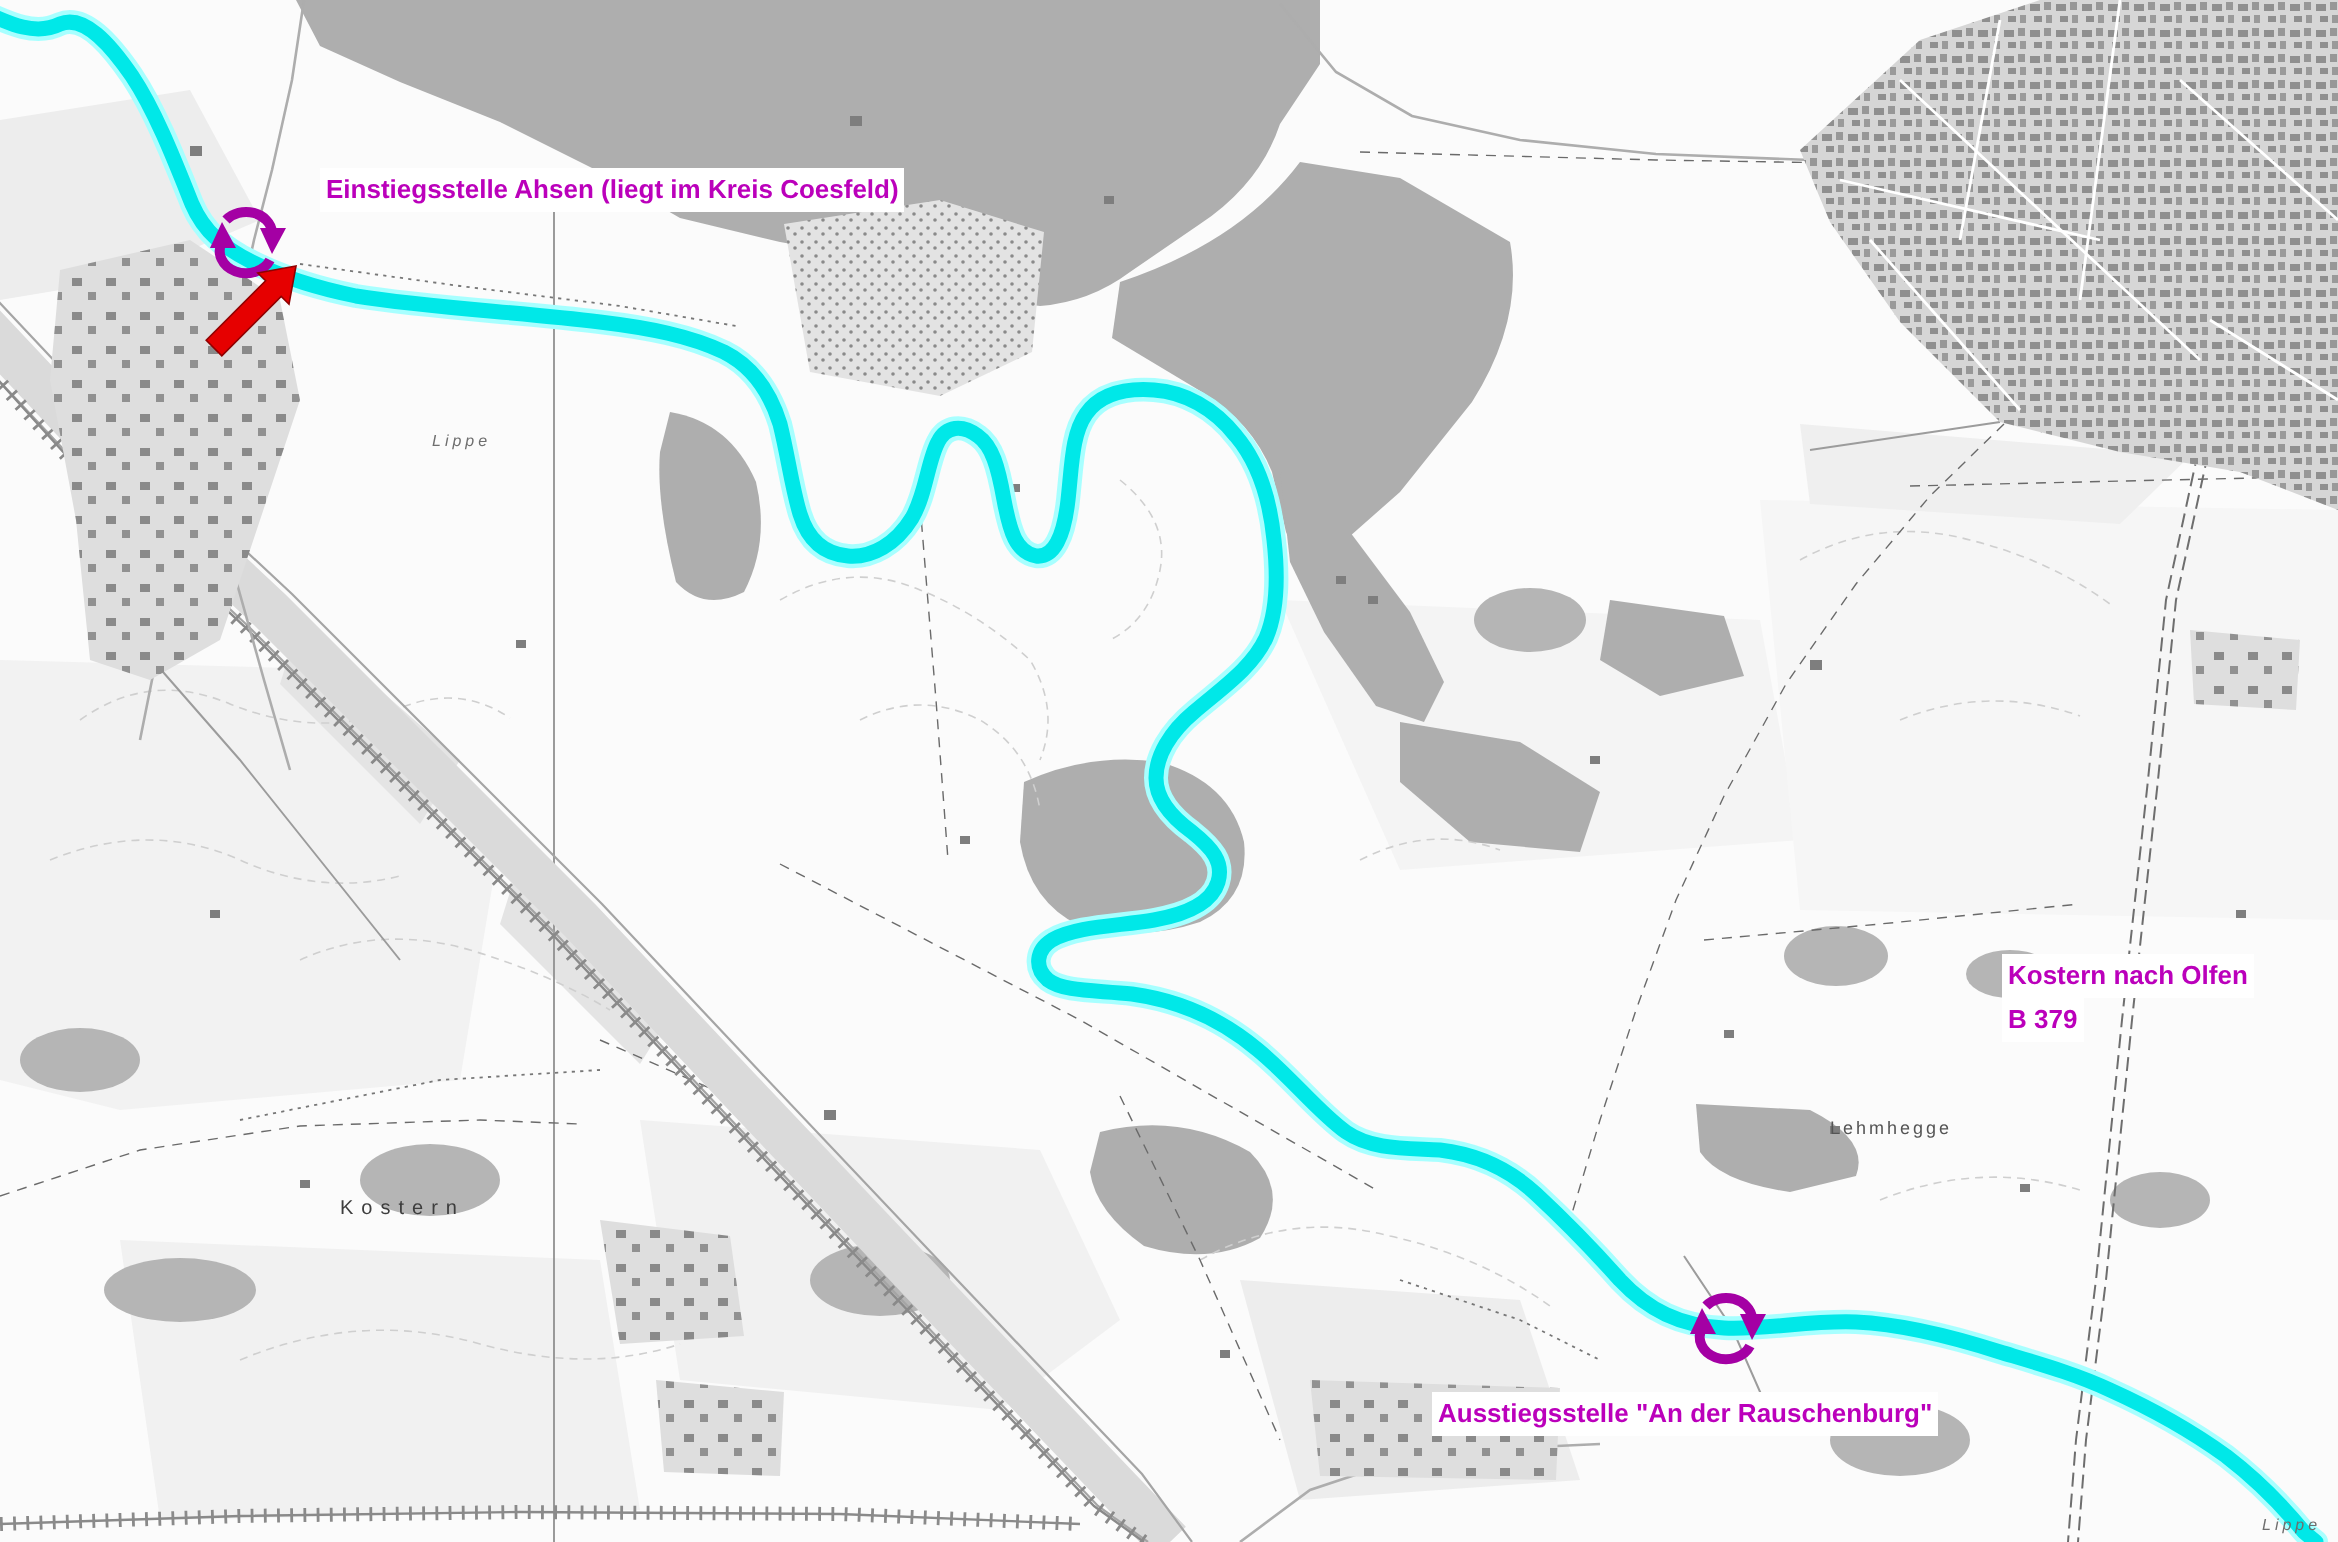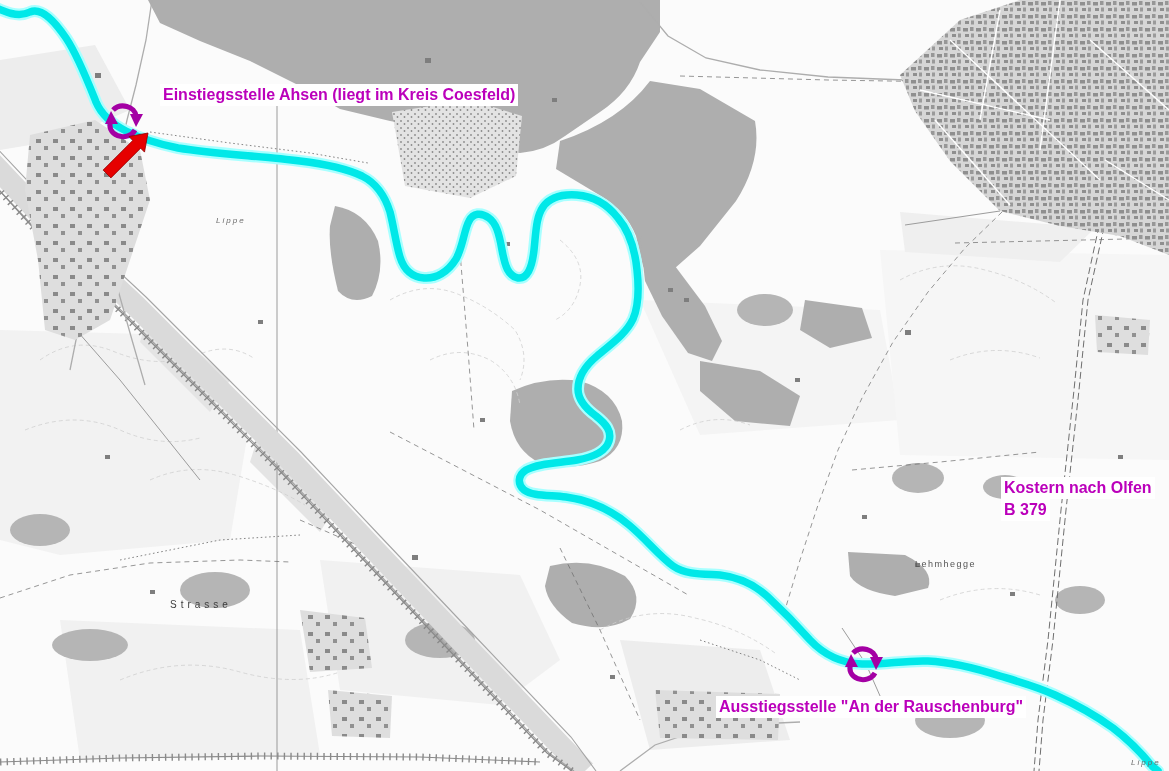--- a/index.html
+++ b/index.html
@@ -22,21 +22,21 @@
   .rail-line{fill:none;stroke:#8A8A8A;stroke-width:1.2;}
   .road{fill:none;stroke:#ADADAD;stroke-width:1.3;}
   .road-thin{fill:none;stroke:#9C9C9C;stroke-width:1;}
   .b235{fill:none;stroke:#6E6E6E;stroke-width:1;stroke-dasharray:7 3.5;}
   .path-dash{fill:none;stroke:#6A6A6A;stroke-width:0.7;stroke-dasharray:5 4;}
   .path-dot{fill:none;stroke:#777;stroke-width:0.9;stroke-dasharray:1.6 2.6;}
   .contour{fill:none;stroke:#CFCFCF;stroke-width:0.8;stroke-dasharray:4 3;}
   .boundary{fill:none;stroke:#909090;stroke-width:0.9;}
   .bldg{fill:#7E7E7E;}
   .street{fill:none;stroke:#FFFFFF;stroke-width:1.4;}
-  .annotation{position:absolute;font-weight:bold;font-size:16px;line-height:22px;
+  .annotation{position:absolute;font-weight:bold;font-size:13px;line-height:22px;
               color:var(--annotation-text);white-space:nowrap;}
   .annotation .bg-line{display:table;background:#FFFFFF;padding:0 3px;}
   .place-label{position:absolute;font-size:9px;color:#555;letter-spacing:1.5px;white-space:nowrap;}
   .place-label.big{font-size:10px;letter-spacing:4px;color:#3d3d3d;}
   .place-label.water{font-style:italic;color:#6e6e6e;letter-spacing:2px;font-size:8px;margin-left:23px;}
   .marker{position:absolute;}
   .loop-arc{fill:none;stroke:var(--marker-purple);stroke-width:5;}
   .loop-head{fill:var(--marker-purple);}
   .red-arrow{fill:var(--arrow-red);stroke:#8f0000;stroke-width:0.8;}
 </style>
@@ -217,21 +217,21 @@
   <div class="annotation" style="left:1001px;top:477px">
     <div class="bg-line">Kostern nach Olfen</div>
     <div class="bg-line">B 379</div>
   </div>
 
   <div class="annotation" style="left:716px;top:696px">
     <div class="bg-line">Ausstiegsstelle "An der Rauschenburg"</div>
   </div>
 
   <div class="place-label" style="left:915px;top:559px">Lehmhegge</div>
-  <div class="place-label big" style="left:170px;top:599px">Strasse</div>
+  <div class="place-label big" style="left:170px;top:599px">Kostern</div>
   <div class="place-label water" style="left:193px;top:216px">Lippe</div>
   <div class="place-label water" style="left:1108px;top:758px">Lippe</div>
 
   <svg class="marker" style="left:102px;top:101px" width="44" height="40" viewBox="0 0 44 40">
     <path class="loop-arc" d="M11,9 A13,11 0 0 1 34,15"></path>
     <path class="loop-head" d="M28,13 L41,13 L34,26 Z"></path>
     <path class="loop-arc" d="M33,29 A13,11 0 0 1 9,20"></path>
     <path class="loop-head" d="M3,23 L16,23 L9,10 Z"></path>
   </svg>
 

